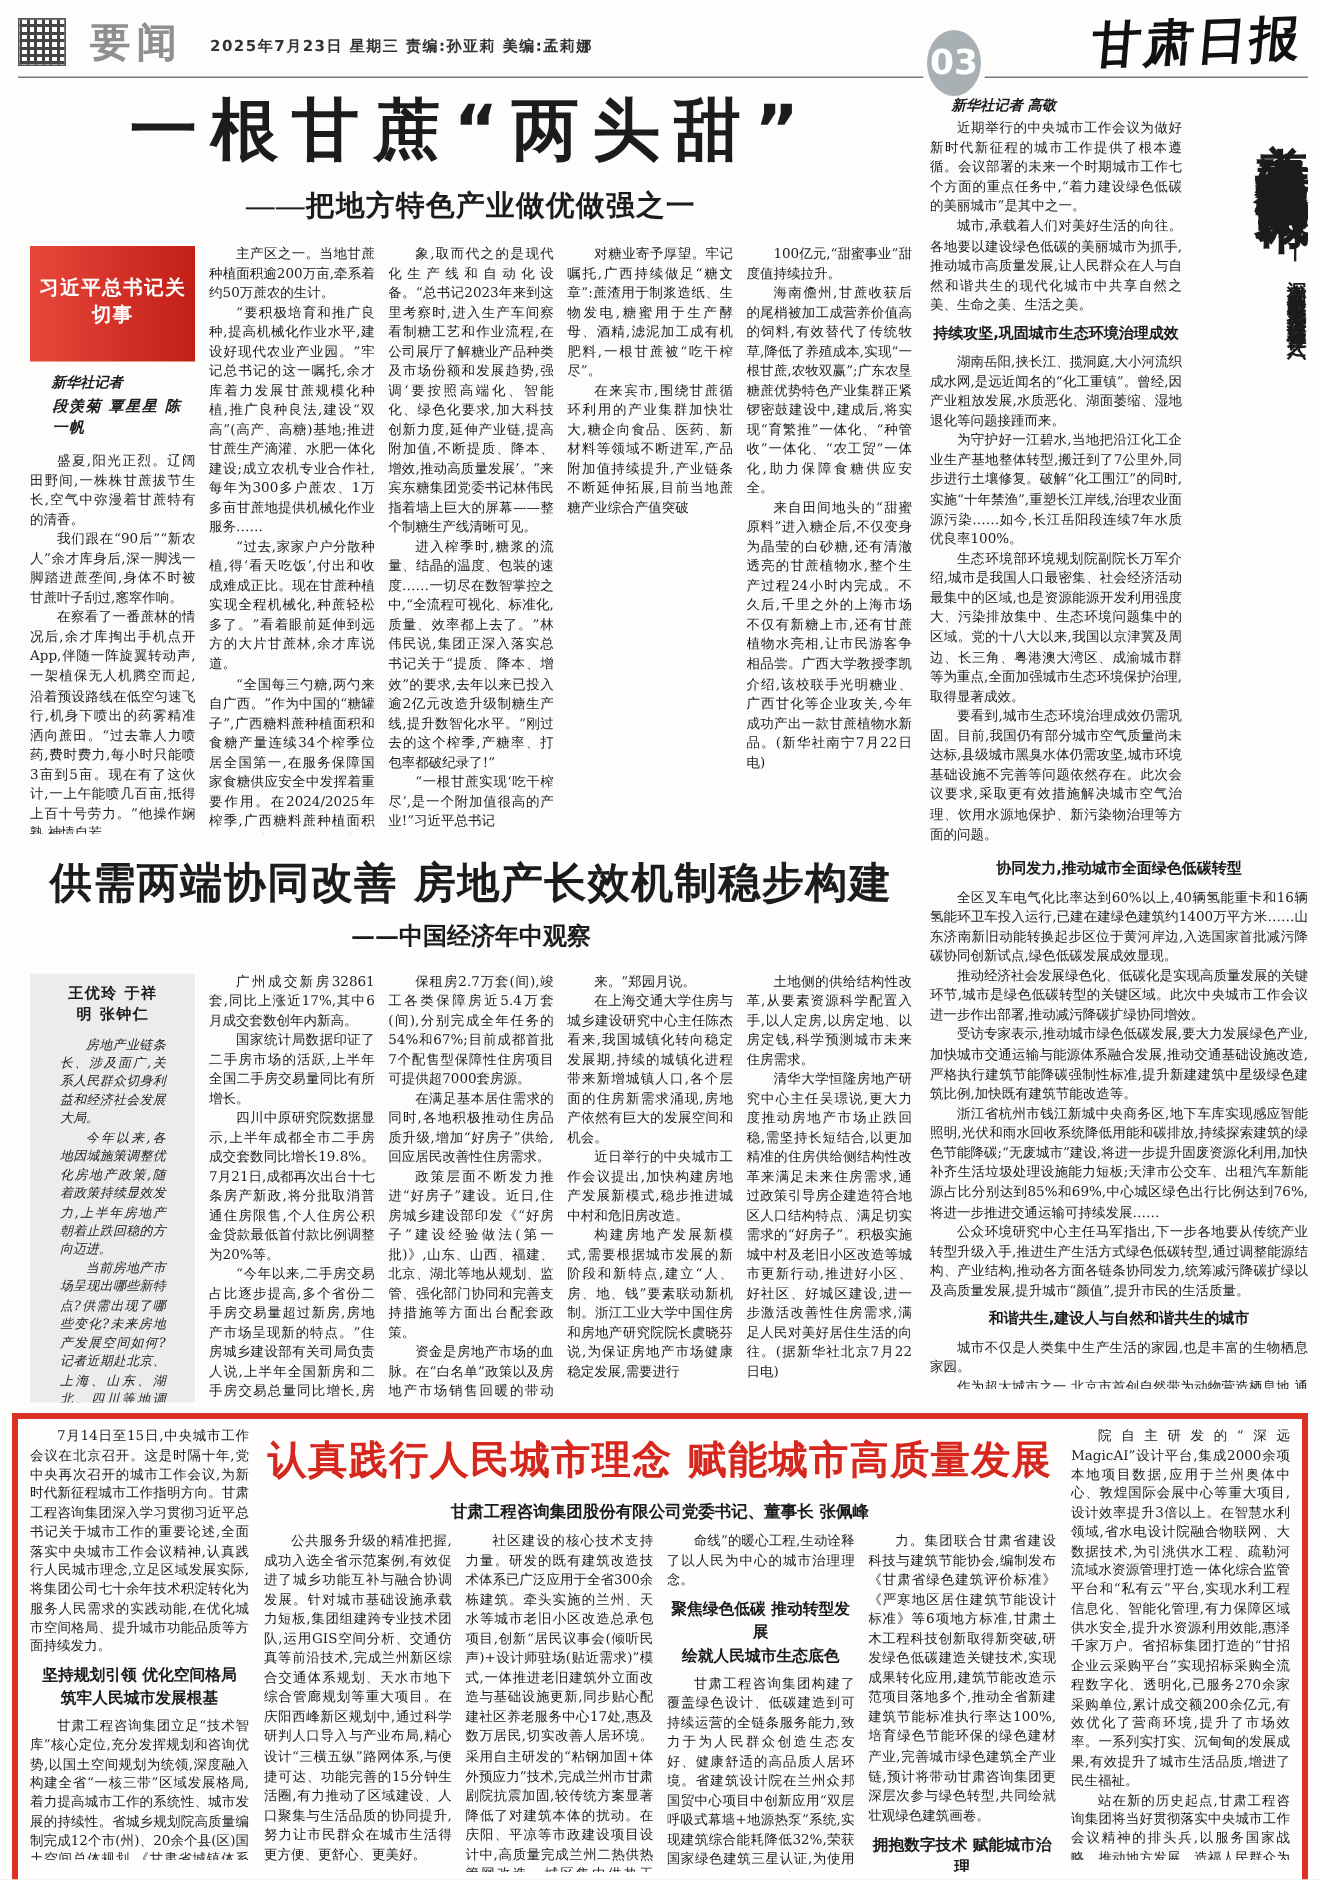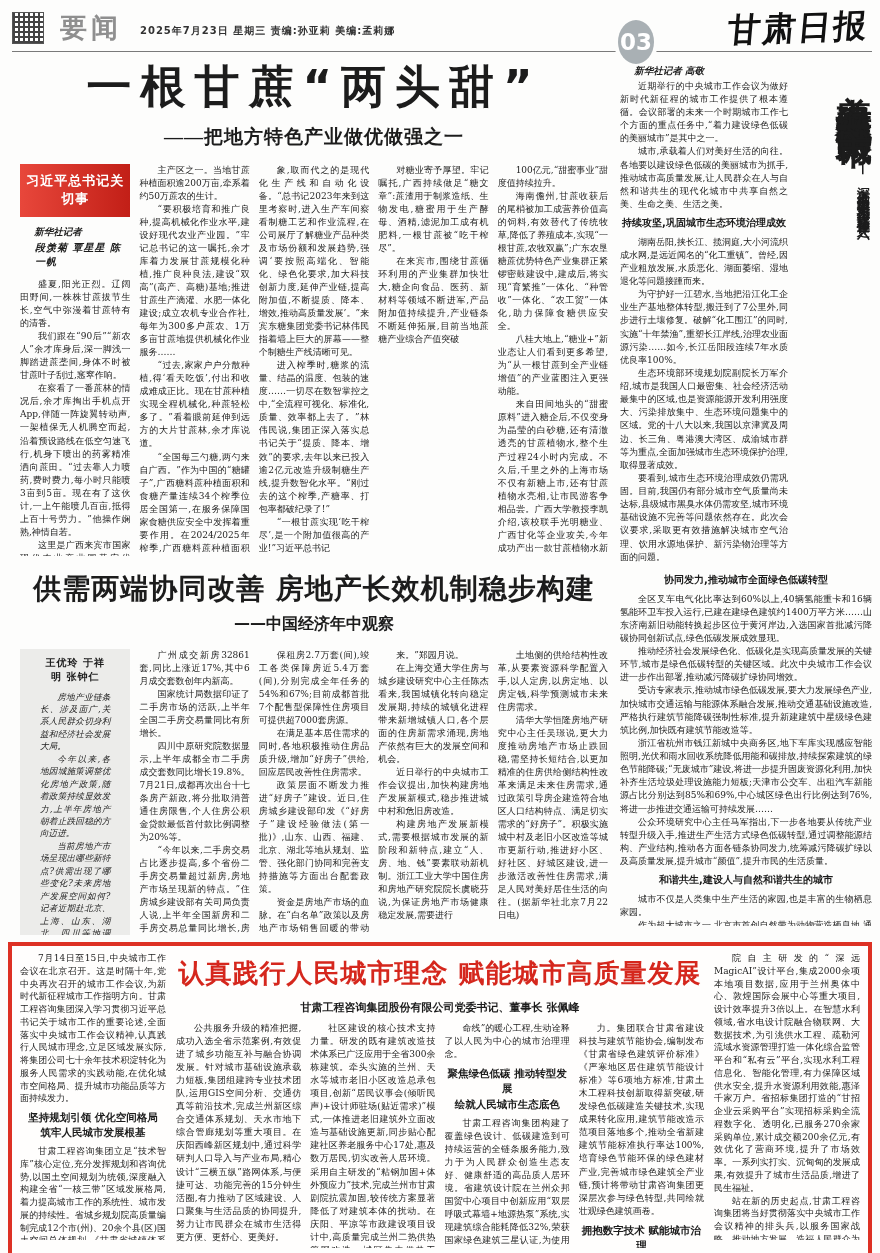--- a/index.html
+++ b/index.html
@@ -27,21 +27,21 @@
   p{margin:0;}
   .para{text-indent:2em;text-align:justify;}
   
   .a1-head{font-size:45px;font-weight:bold;text-align:center;letter-spacing:9px;line-height:1.1;
       font-family:"DejaVu Sans","Liberation Sans",sans-serif;}
   .a1-sub{font-size:19px;text-align:center;margin-top:12px;font-weight:bold;letter-spacing:1px;font-family:Liberation Serif, serif;}
   .cols{display:flex;gap:9px;margin-top:14px;}
   .col{flex:1;font-size:9px;line-height:1.45;overflow:hidden;}
   .a1 .col{height:392px;}
   .redlabel{background:linear-gradient(90deg,#e8473b,#c21f17);color:#fff;text-align:center;
-      font-size:13px;font-weight:bold;padding:8px 2px;letter-spacing:1px;margin-bottom:8px;
+      font-size:13px;font-weight:bold;padding:20px 2px;letter-spacing:1px;margin-bottom:8px;
       font-family:"DejaVu Sans",sans-serif;}
   .byl{font-weight:bold;font-style:italic;font-size:9.5px;margin:2px 0 2px 1.5em;}
   .byl2{font-weight:bold;font-style:italic;font-size:10px;margin:0 0 8px 1.5em;letter-spacing:1px;}
   
   .a3{margin-top:14px;}
   .a3-head{font-size:28px;font-weight:bold;text-align:center;letter-spacing:1px;
       font-family:"DejaVu Sans","Liberation Sans",sans-serif;}
   .a3-sub{font-size:16px;text-align:center;margin-top:6px;font-weight:bold;}
   .a3 .col{height:286px;}
   .introbox{background:#ececea;padding:7px 20px;margin-bottom:6px;}
@@ -114,21 +114,20 @@
               <p class="para">进入榨季时,糖浆的流量、结晶的温度、包装的速度……一切尽在数智掌控之中,“全流程可视化、标准化,质量、效率都上去了。”林伟民说,集团正深入落实总书记关于“提质、降本、增效”的要求,去年以来已投入逾2亿元改造升级制糖生产线,提升数智化水平。“刚过去的这个榨季,产糖率、打包率都破纪录了!”</p>
               <p class="para">“一根甘蔗实现‘吃干榨尽’,是一个附加值很高的产业!”习近平总书记</p>
             </div>
           <div class="col">
               <p class="para">对糖业寄予厚望。牢记嘱托,广西持续做足“糖文章”:蔗渣用于制浆造纸、生物发电,糖蜜用于生产酵母、酒精,滤泥加工成有机肥料,一根甘蔗被“吃干榨尽”。</p>
               <p class="para">在来宾市,围绕甘蔗循环利用的产业集群加快壮大,糖企向食品、医药、新材料等领域不断进军,产品附加值持续提升,产业链条不断延伸拓展,目前当地蔗糖产业综合产值突破</p>
             </div>
           <div class="col">
               <p class="para">100亿元,“甜蜜事业”甜度值持续拉升。</p>
               <p class="para">海南儋州,甘蔗收获后的尾梢被加工成营养价值高的饲料,有效替代了传统牧草,降低了养殖成本,实现“一根甘蔗,农牧双赢”;广东农垦糖蔗优势特色产业集群正紧锣密鼓建设中,建成后,将实现“育繁推”一体化、“种管收”一体化、“农工贸”一体化,助力保障食糖供应安全。</p>
-              <p class="para">八桂大地上,“糖业+”新业态让人们看到更多希望,为“从一根甘蔗到全产业链增值”的产业蓝图注入更强动能。</p>
               <p class="para">来自田间地头的“甜蜜原料”进入糖企后,不仅变身为晶莹的白砂糖,还有清澈透亮的甘蔗植物水,整个生产过程24小时内完成。不久后,千里之外的上海市场不仅有新糖上市,还有甘蔗植物水亮相,让市民游客争相品尝。广西大学教授李凯介绍,该校联手光明糖业、广西甘化等企业攻关,今年成功产出一款甘蔗植物水新品。(新华社南宁7月22日电)</p>
             </div>
         </div>
       </div>
 
       <div class="a3">
         <div class="a3-head">供需两端协同改善 房地产长效机制稳步构建</div>
         <div class="a3-sub">——中国经济年中观察</div>
         <div class="cols">
           <div class="col">

